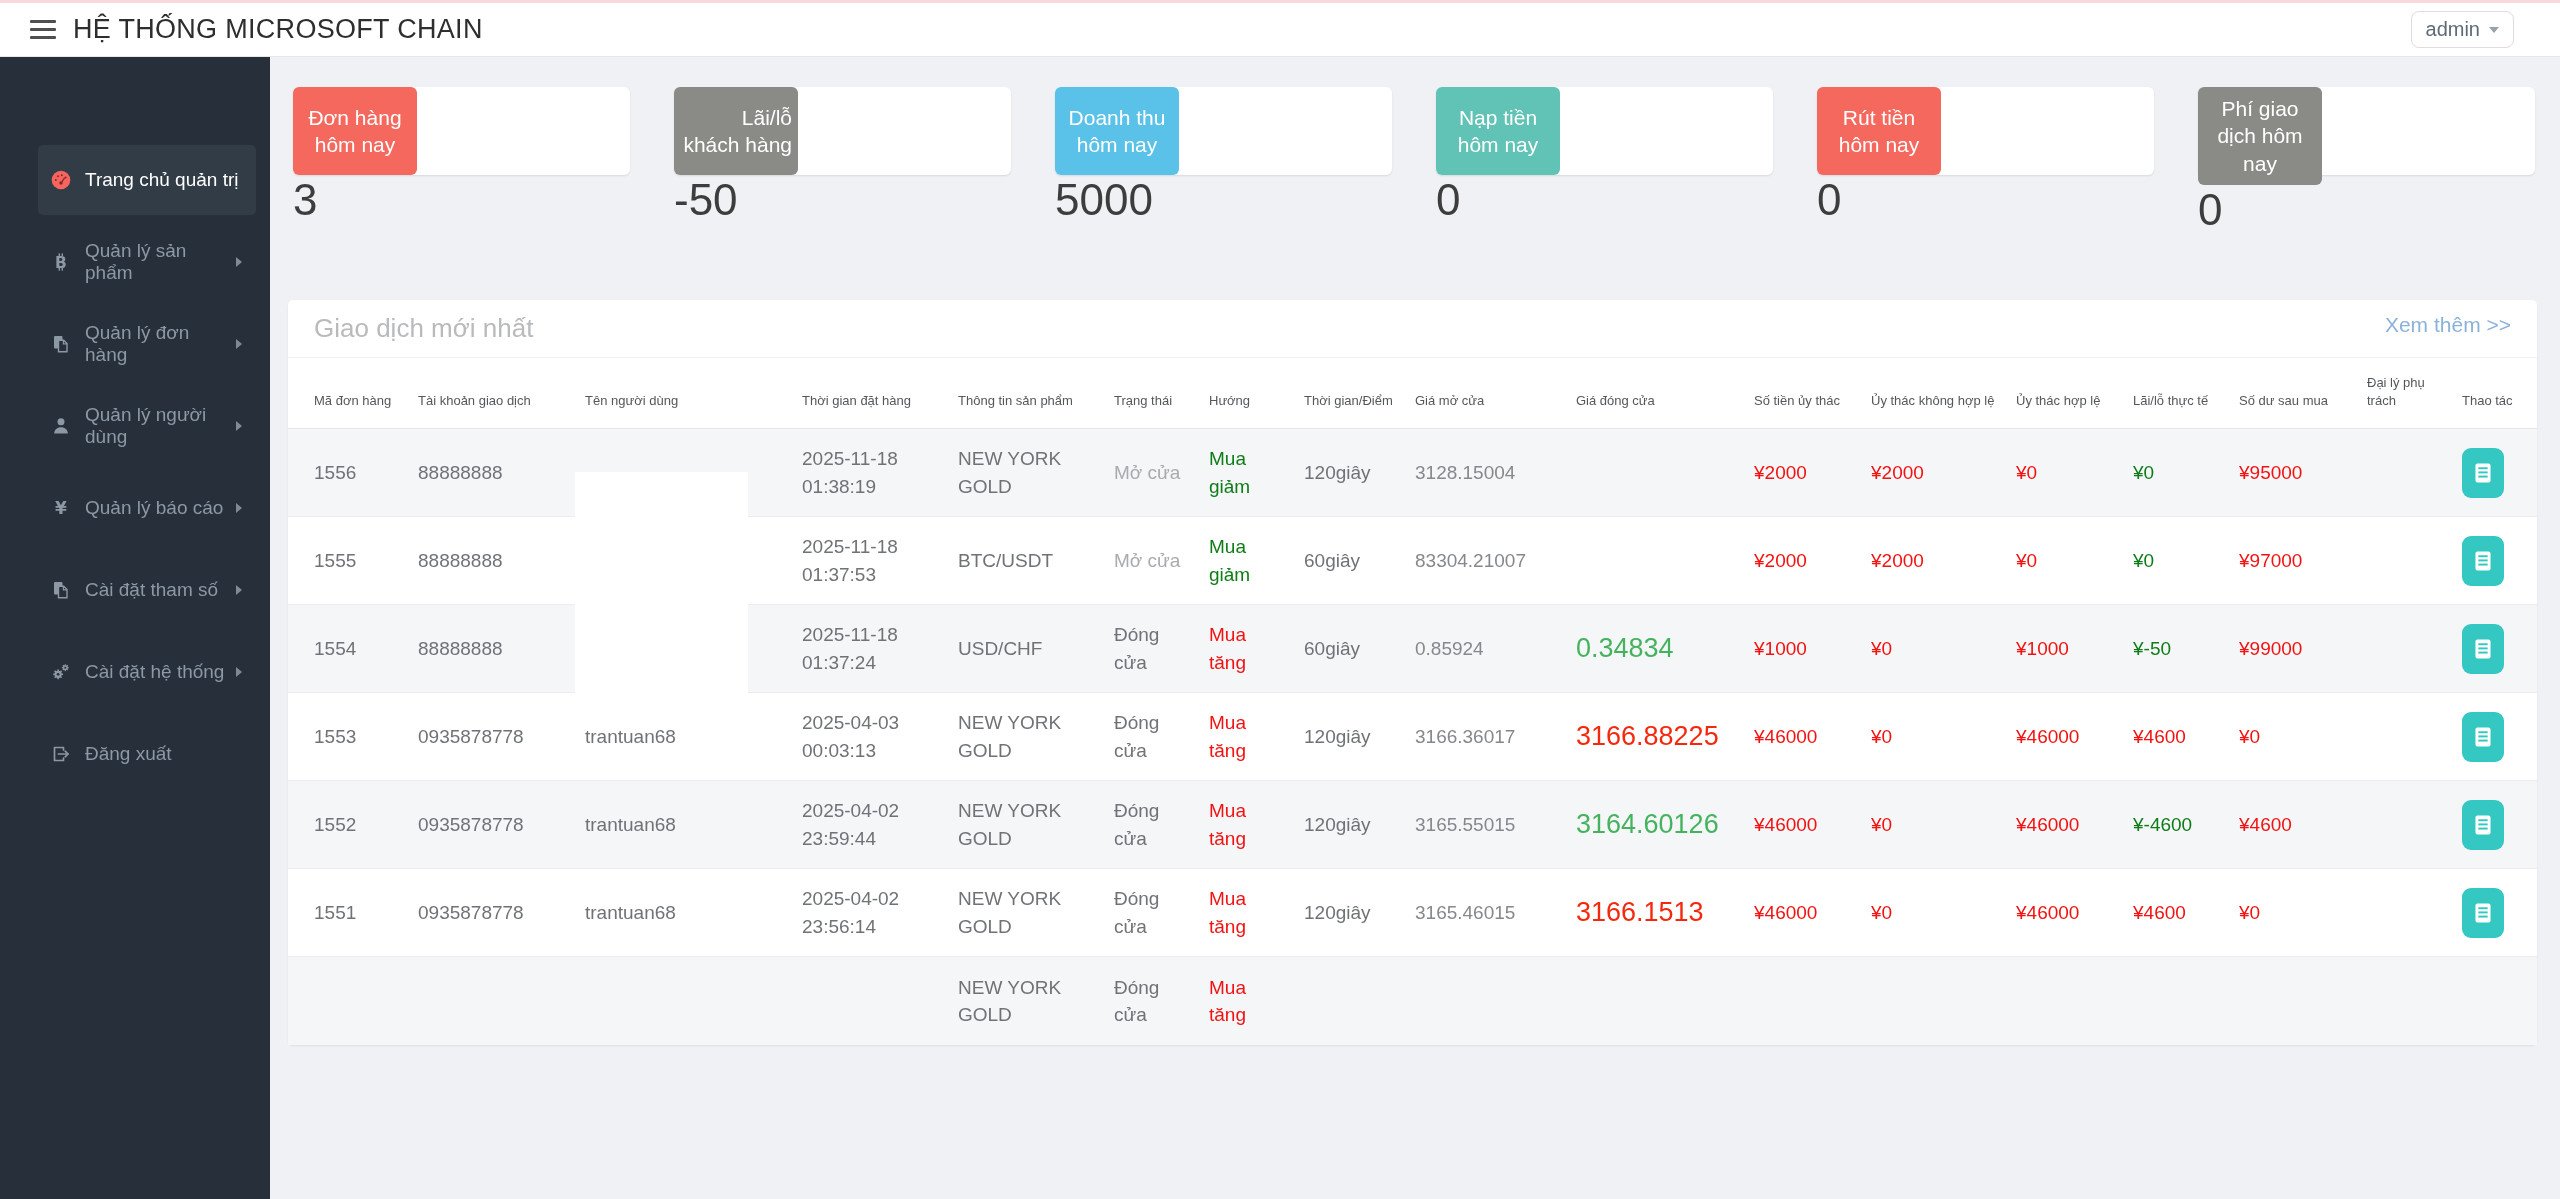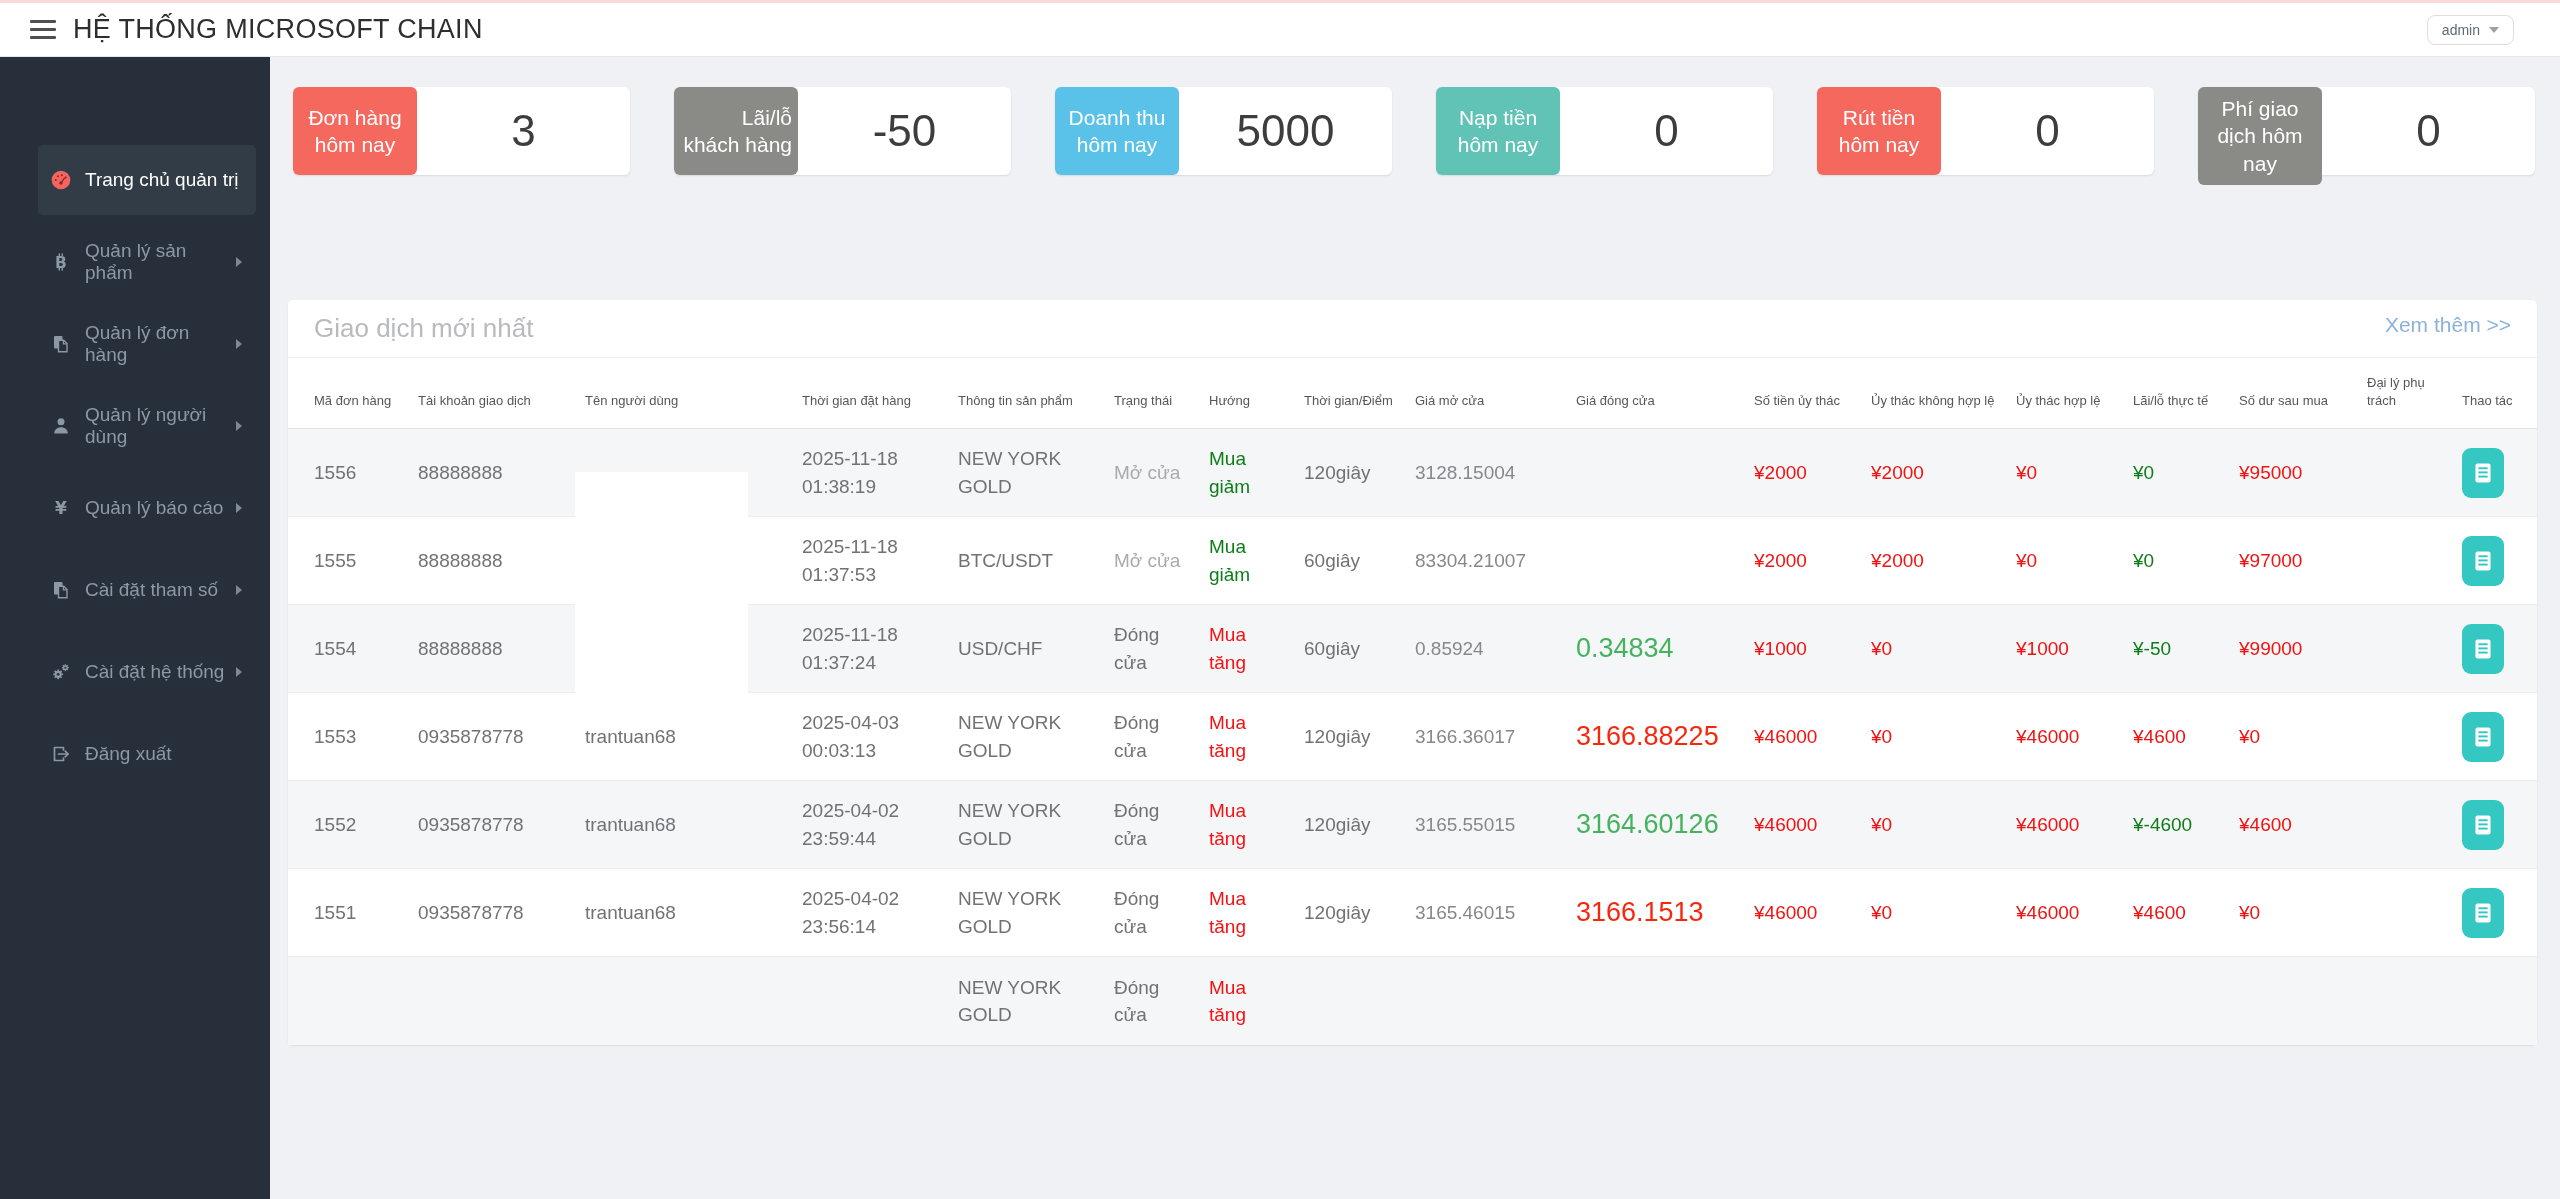--- a/index.html
+++ b/index.html
@@ -13,21 +13,21 @@
   .topbar {
     height:54px; background:#ffffff; display:flex; align-items:center;
     border-bottom:1px solid #e7e7e7;
   }
   .hamburger { margin-left:30px; display:flex; flex-direction:column; gap:4.5px; cursor:pointer; }
   .hamburger span { width:26px; height:3.5px; background:#4f4f4f; border-radius:1px; }
   .app-title { margin-left:17px; font-size:27px; color:#2e2e2e; letter-spacing:.3px; }
   .user-btn {
     margin-left:auto; margin-right:46px; border:1px solid #e8d9dd; border-radius:8px;
     padding:6px 14px; display:flex; align-items:center; gap:9px; color:#5e6a75;
-    font-size:14px; cursor:pointer; background:#fff;
+    font-size:20px; cursor:pointer; background:#fff;
   }
   .caret-down {
     width:0; height:0; border-left:5.5px solid transparent;
     border-right:5.5px solid transparent; border-top:6px solid #9aa1a8;
   }
   .layout { display:flex; height:1142px; }
   .sidebar { width:270px; flex:none; background:#262f3a; padding-top:88px;padding-left:24px; }
   .side-item {
     height:70px; margin:0 14px 12px; display:flex; align-items:center;
     padding:0 12px; border-radius:5px; color:#8c98a4; font-size:19px; cursor:pointer;
@@ -38,21 +38,21 @@
   .s-label { flex:1; }
   .s-arrow {
     width:0; height:0; border-top:5.5px solid transparent;
     border-bottom:5.5px solid transparent; border-left:6px solid #7e8a96; margin-right:2px;
   }
   main { flex:1; padding:0 25px 0 18px; }
   .headline { display:flex; gap:80px; margin:128px 0 0 26px; font-size:38px; color:#77797c; }
   .cards { display:flex; gap:44px; margin:30px 0 0 5px; }
   .card {
     width:337px; height:88px; background:#fff; border-radius:6px;
-    box-shadow:0 1px 2px rgba(0,0,0,.1); display:flex; align-items:flex-start;
+    box-shadow:0 1px 2px rgba(0,0,0,.1); display:flex; align-items:flex-start;flex-direction:column;
   }
   .card-label {
     min-height:88px; width:124px; flex:none; border-radius:6px; color:#fff;
     font-size:21px; line-height:1.3; display:flex; align-items:center; justify-content:center;
     text-align:center; padding:8px 6px;
   }
   .card-value {
     flex:1; height:88px; display:flex; align-items:center; justify-content:center;
     font-size:44px; font-weight:300; color:#3d3d3d;
   }

